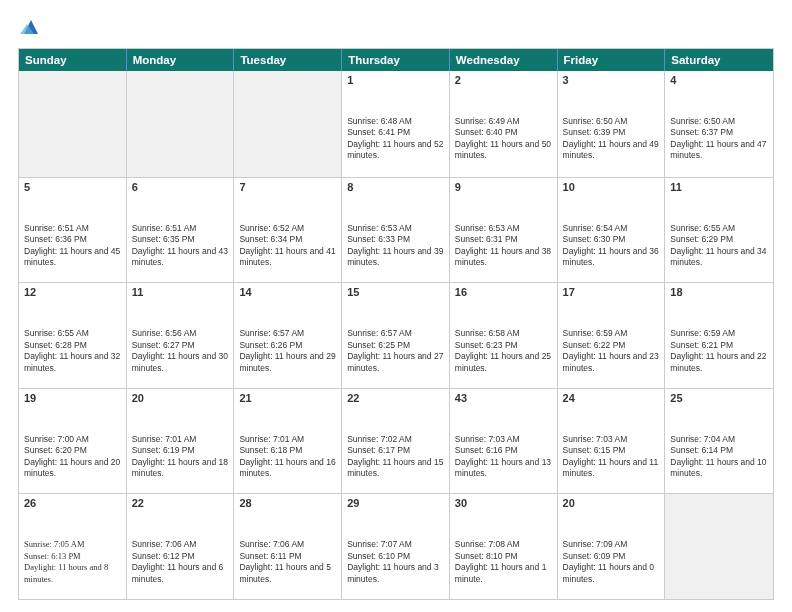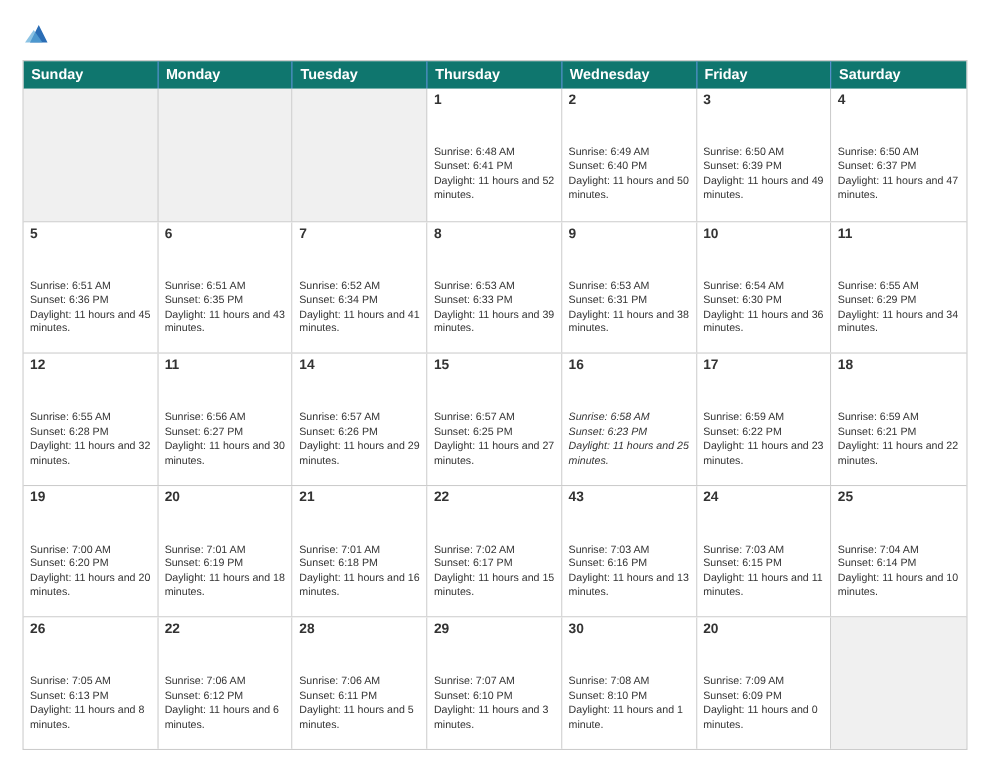--- a/index.html
+++ b/index.html
@@ -234,21 +234,21 @@
 Daylight: 11 hours and 29 minutes.</div>
           </div>
           <div class="cal-cell">
             <div class="day-num">15</div>
             <div class="cell-text" style="white-space: pre-line;">Sunrise: 6:57 AM
 Sunset: 6:25 PM
 Daylight: 11 hours and 27 minutes.</div>
           </div>
           <div class="cal-cell">
             <div class="day-num">16</div>
-            <div class="cell-text" style="white-space: pre-line; font-style: italic;">Sunrise: 6:58 AM
+            <div class="cell-text" style="white-space: pre-line;">Sunrise: 6:58 AM
 Sunset: 6:23 PM
 Daylight: 11 hours and 25 minutes.</div>
           </div>
           <div class="cal-cell">
             <div class="day-num">17</div>
             <div class="cell-text" style="white-space: pre-line;">Sunrise: 6:59 AM
 Sunset: 6:22 PM
 Daylight: 11 hours and 23 minutes.</div>
           </div>
           <div class="cal-cell">
@@ -298,21 +298,21 @@
           <div class="cal-cell">
             <div class="day-num">25</div>
             <div class="cell-text" style="white-space: pre-line;">Sunrise: 7:04 AM
 Sunset: 6:14 PM
 Daylight: 11 hours and 10 minutes.</div>
           </div>
         </div>
         <div class="cal-row">
           <div class="cal-cell">
             <div class="day-num">26</div>
-            <div class="cell-text" style="white-space: pre-line;">Sunrise: 7:05 AM
+            <div class="cell-text" style="white-space: pre-line; font-family: Liberation Serif, serif;">Sunrise: 7:05 AM
 Sunset: 6:13 PM
 Daylight: 11 hours and 8 minutes.</div>
           </div>
           <div class="cal-cell">
             <div class="day-num">22</div>
             <div class="cell-text" style="white-space: pre-line;">Sunrise: 7:06 AM
 Sunset: 6:12 PM
 Daylight: 11 hours and 6 minutes.</div>
           </div>
           <div class="cal-cell">

